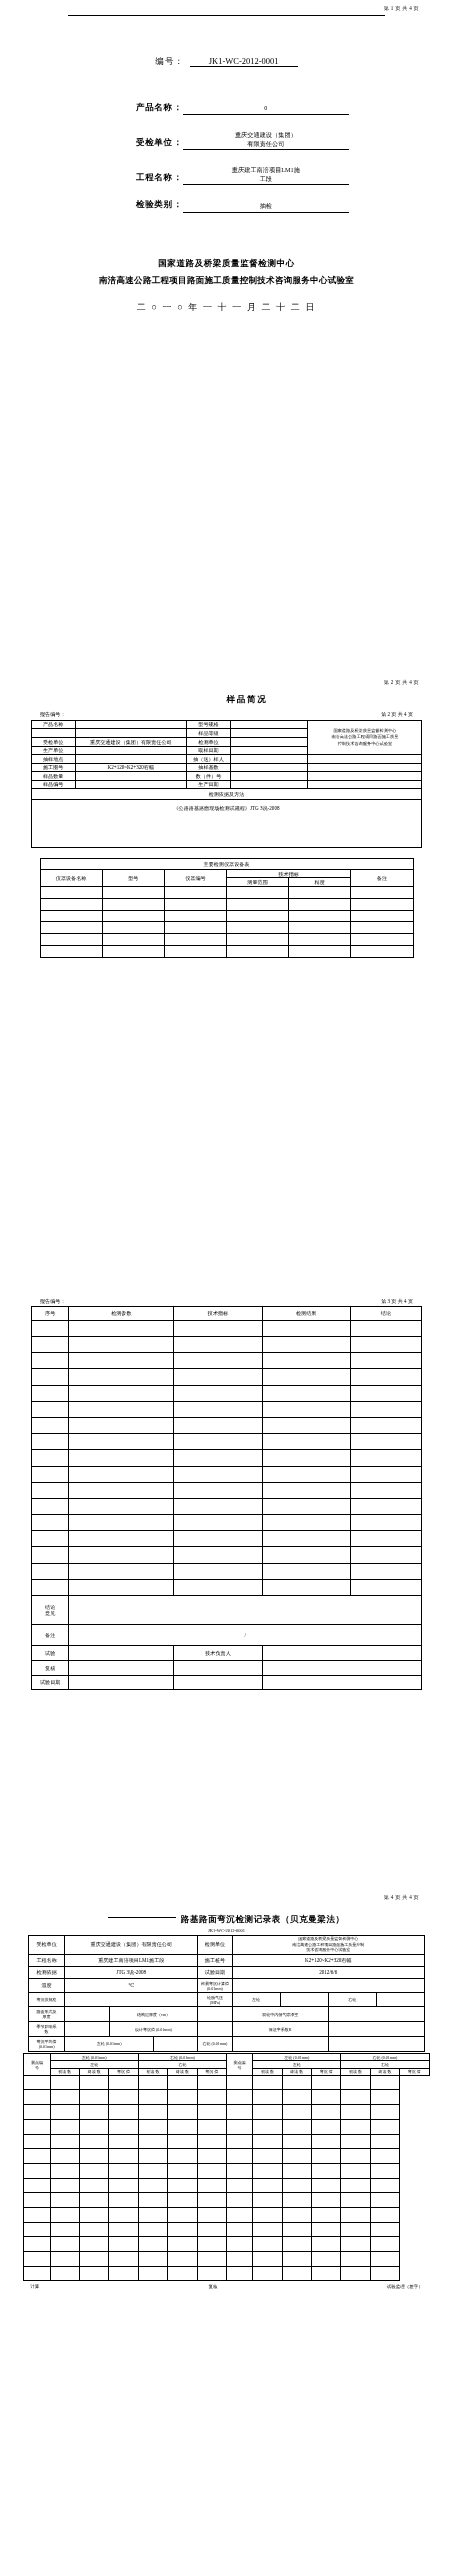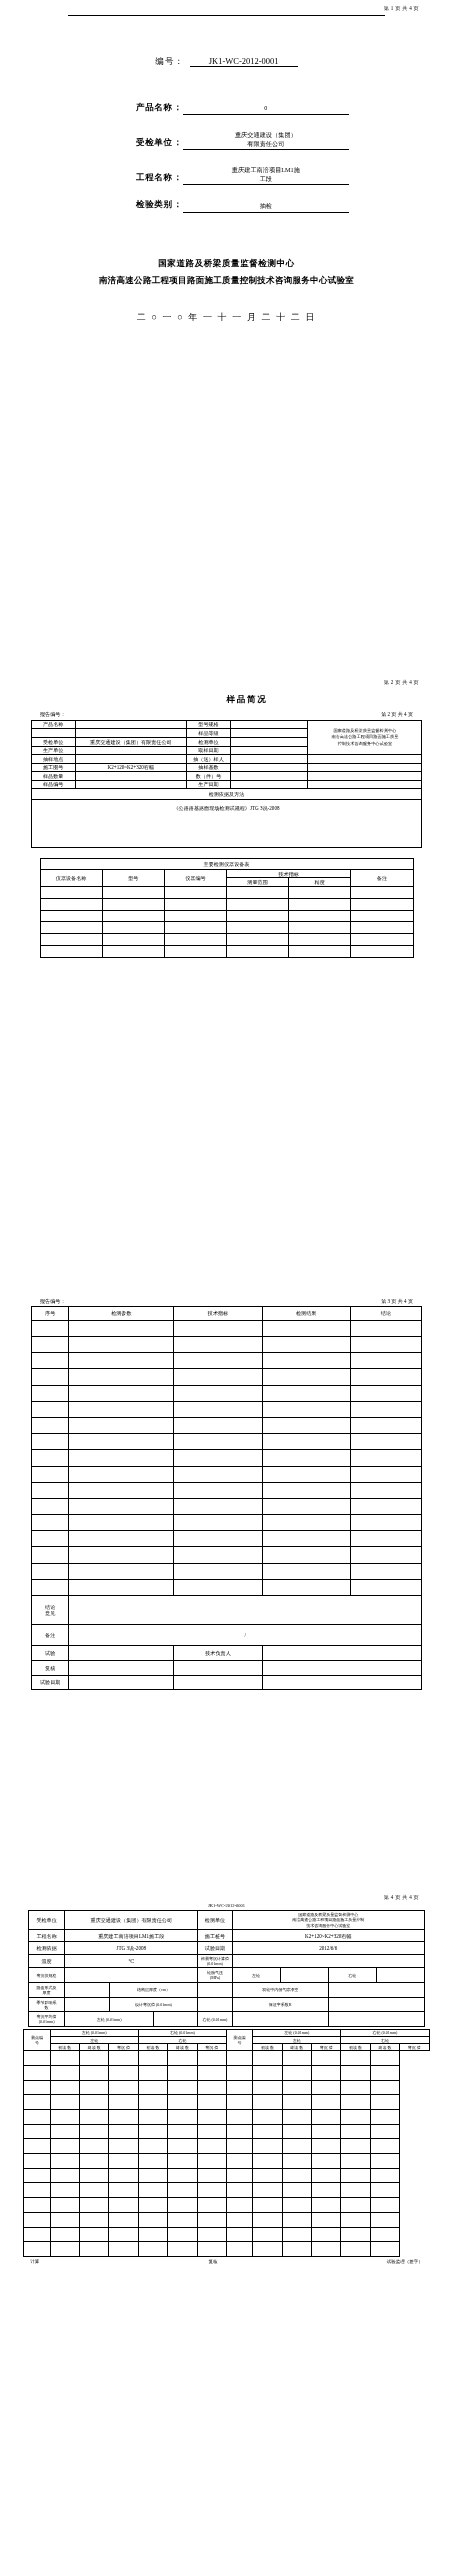--- a/index.html
+++ b/index.html
@@ -95,21 +95,21 @@
     letter-spacing: 0.6px;
   }
   .org-block .l2 {
     font-size: 8.5px;
     font-weight: bold;
     letter-spacing: 0.3px;
     margin-top: 5.7px;
     text-align: center;
   }
   .date-line {
-    margin-top: 24px;
+    margin-top: 14px;
     text-align: center;
     font-size: 9px;
     letter-spacing: 1.7px;
   }
 
   
   .sec-title {
     text-align: center;
     font-size: 8.5px;
     font-weight: bold;
@@ -525,20 +525,23 @@
       <td></td>
       <td colspan="2"></td>
     </tr>
   </tbody>
     </table>
 </div>
 
 <div class="page p4">
   <div class="page-header">第 4 页  共 4 页</div>
 
+  <div class="p4-title">
+    <span class="line"></span><span>路基路面弯沉检测记录表（贝克曼梁法）</span>
+  </div>
   <div class="p4-sub">JK1-WC-2012-0001</div>
 
   <table class="grid" style="width:397px; margin-top:1.7px">
     <tbody>
         <tr>
       <td class="lbl-cell" style="width:33px;height:11.3px">受检单位</td>
       <td colspan="3" style="width:130px">重庆交通建设（集团）有限责任公司</td>
       <td class="lbl-cell" style="width:31px">检测单位</td>
       <td colspan="4" rowspan="1" class="tiny" style="line-height:1.4">国家道路及桥梁质量监督检测中心<br>南涪高速公路工程项目路面施工质量控制<br>技术咨询服务中心试验室</td>
     </tr>

